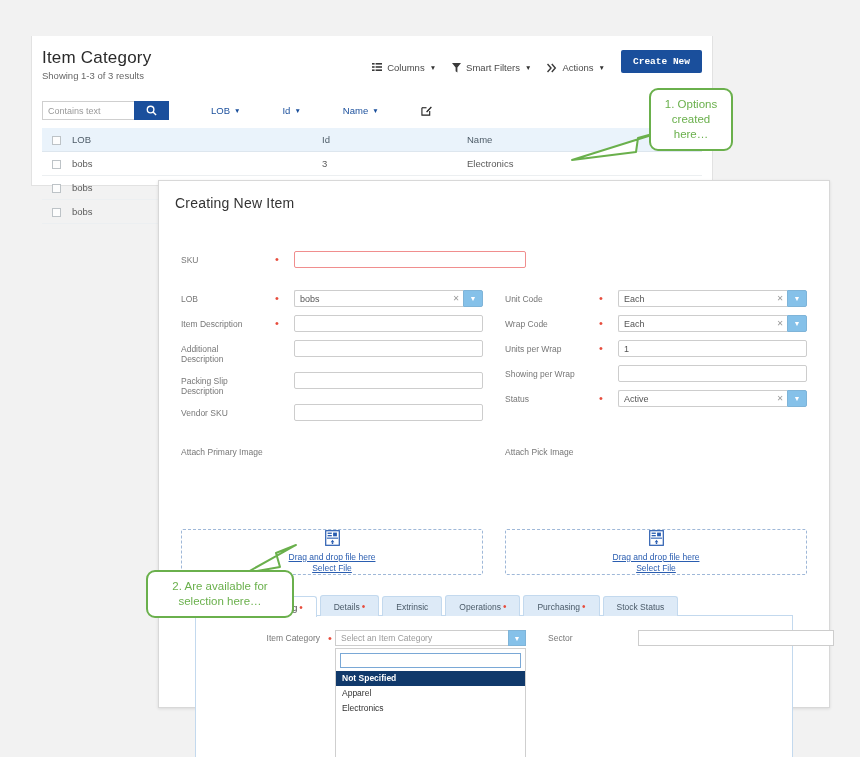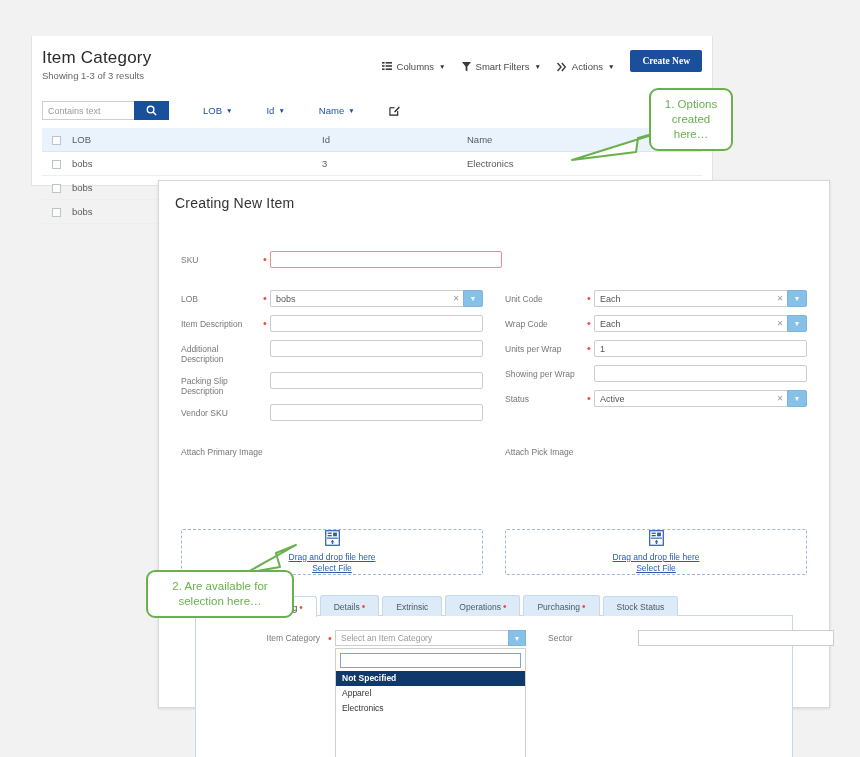--- a/index.html
+++ b/index.html
@@ -37,25 +37,25 @@
   .tool-btn {
     display: flex; align-items: center; gap: 5px;
     font-size: 9.5px; color: #4a4a4a; cursor: pointer; white-space: nowrap;
   }
   .tool-btn .ic { color:#3a3a3a; display:flex; align-items:center; }
   .caret { font-size: 6.5px; color:#333; }
   .btn-primary {
     background: #1a4f9c; color: #fff; border: none;
     font-size: 9.5px; font-weight: bold;
     padding: 6px 12px; border-radius: 2px; cursor: pointer;
-    font-family: Liberation Serif, serif;
-  }
-
-  
-  .filter-row { display: flex; align-items: center; gap: 8px; margin-bottom: 8px; }
+    font-family: Liberation Mono, monospace;
+  }
+
+  
+  .filter-row { display: flex; align-items: center; gap: 16px; margin-bottom: 8px; }
   .search-wrap { display: flex; height: 19px; }
   .search-input {
     width: 92px; height: 19px; border: 1px solid #cfcfcf; border-right: none;
     font-size: 9px; padding: 0 5px; color: #555; outline: none;
     font-family: "Liberation Sans", sans-serif; background:#fff;
   }
   .search-input::placeholder { color: #999; }
   .search-btn {
     width: 35px; height: 19px; background: #1a4f9c; border: none;
     display: flex; align-items: center; justify-content: center; cursor: pointer;
@@ -109,21 +109,21 @@
     box-shadow: 0 1px 3px rgba(0,0,0,.10);
     z-index: 20;
   }
   .modal-title {
     font-size: 14px; color: #333; font-weight: normal;
     padding: 14px 0 0 16px; letter-spacing:.2px;
   }
   .modal-body { padding: 22px 22px 0 22px; }
 
   
-  .frow { display: flex; align-items: flex-start; margin-bottom: 8px; }
+  .frow { display: flex; align-items: flex-start; margin-bottom: 8px; gap: 12px; }
   .flabel {
     width: 82px; flex: 0 0 82px; font-size: 8.5px; color: #777; padding-top: 4px;
     line-height: 10px;
   }
   .req { width: 7px; flex: 0 0 7px; color: #e74c3c; font-size: 11px; padding-top: 2px; text-align:left; }
   .req.blank { color: transparent; }
   .fctl { flex: 1; position: relative; }
 
   .inp {
     width: 100%; height: 17px; border: 1px solid #cdcdcd; background: #fff;

